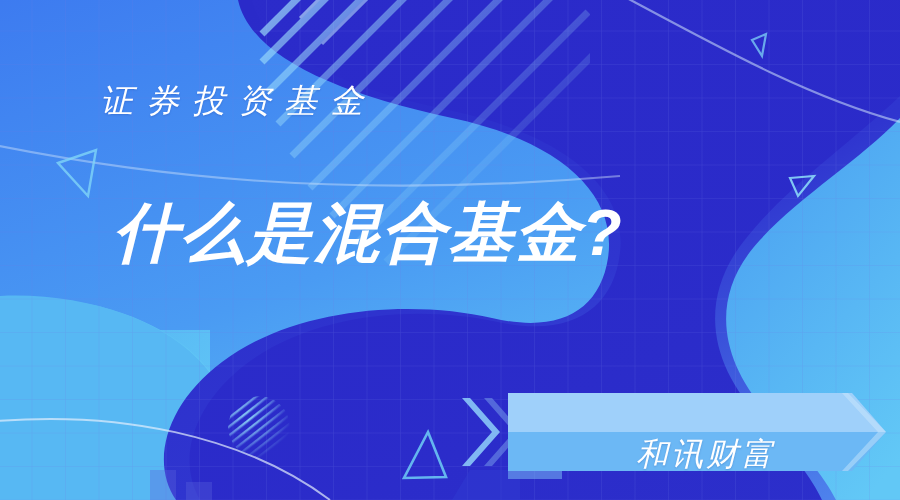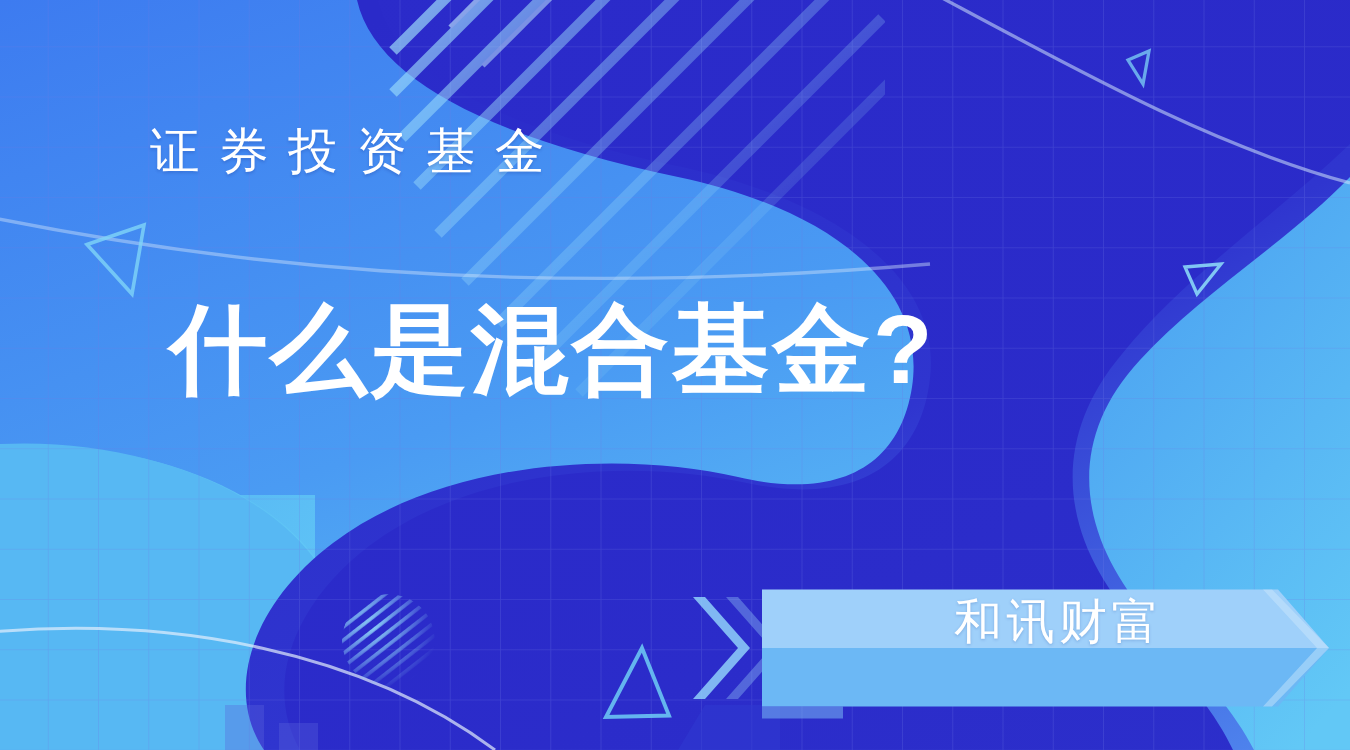--- a/index.html
+++ b/index.html
@@ -4,20 +4,21 @@
 <style>
   * { margin:0; padding:0; box-sizing:border-box; }
   html,body { width:900px; height:500px; overflow:hidden; background:#2a2ac9; }
   body { font-family:"Liberation Sans","DejaVu Sans",sans-serif; }
 
   #poster {
     position:relative;
     width:900px; height:500px;
     overflow:hidden;
     background:#15803d;
+    font-style:italic;
   }
 
   
   #bg { position:absolute; inset:0; width:900px; height:500px; display:block; }
 
   
   .kicker {
     position:absolute;
     left:100px; top:80px;
     font-size:33px;
@@ -36,21 +37,21 @@
     color:#ffffff;
     letter-spacing:2px;
     line-height:1.08;
     white-space:nowrap;
     text-align:right;
   }
 
   
   .brand-banner {
     position:absolute;
-    left:466px; top:376px;
+    left:466px; top:416px;
     width:420px; height:68px;
   }
   .brand-label {
     position:absolute;
     left:110px; top:0;
     width:260px; height:78px;
     display:flex; align-items:center; justify-content:center;
     font-size:32px;
     color:#ffffff;
     letter-spacing:3px;

